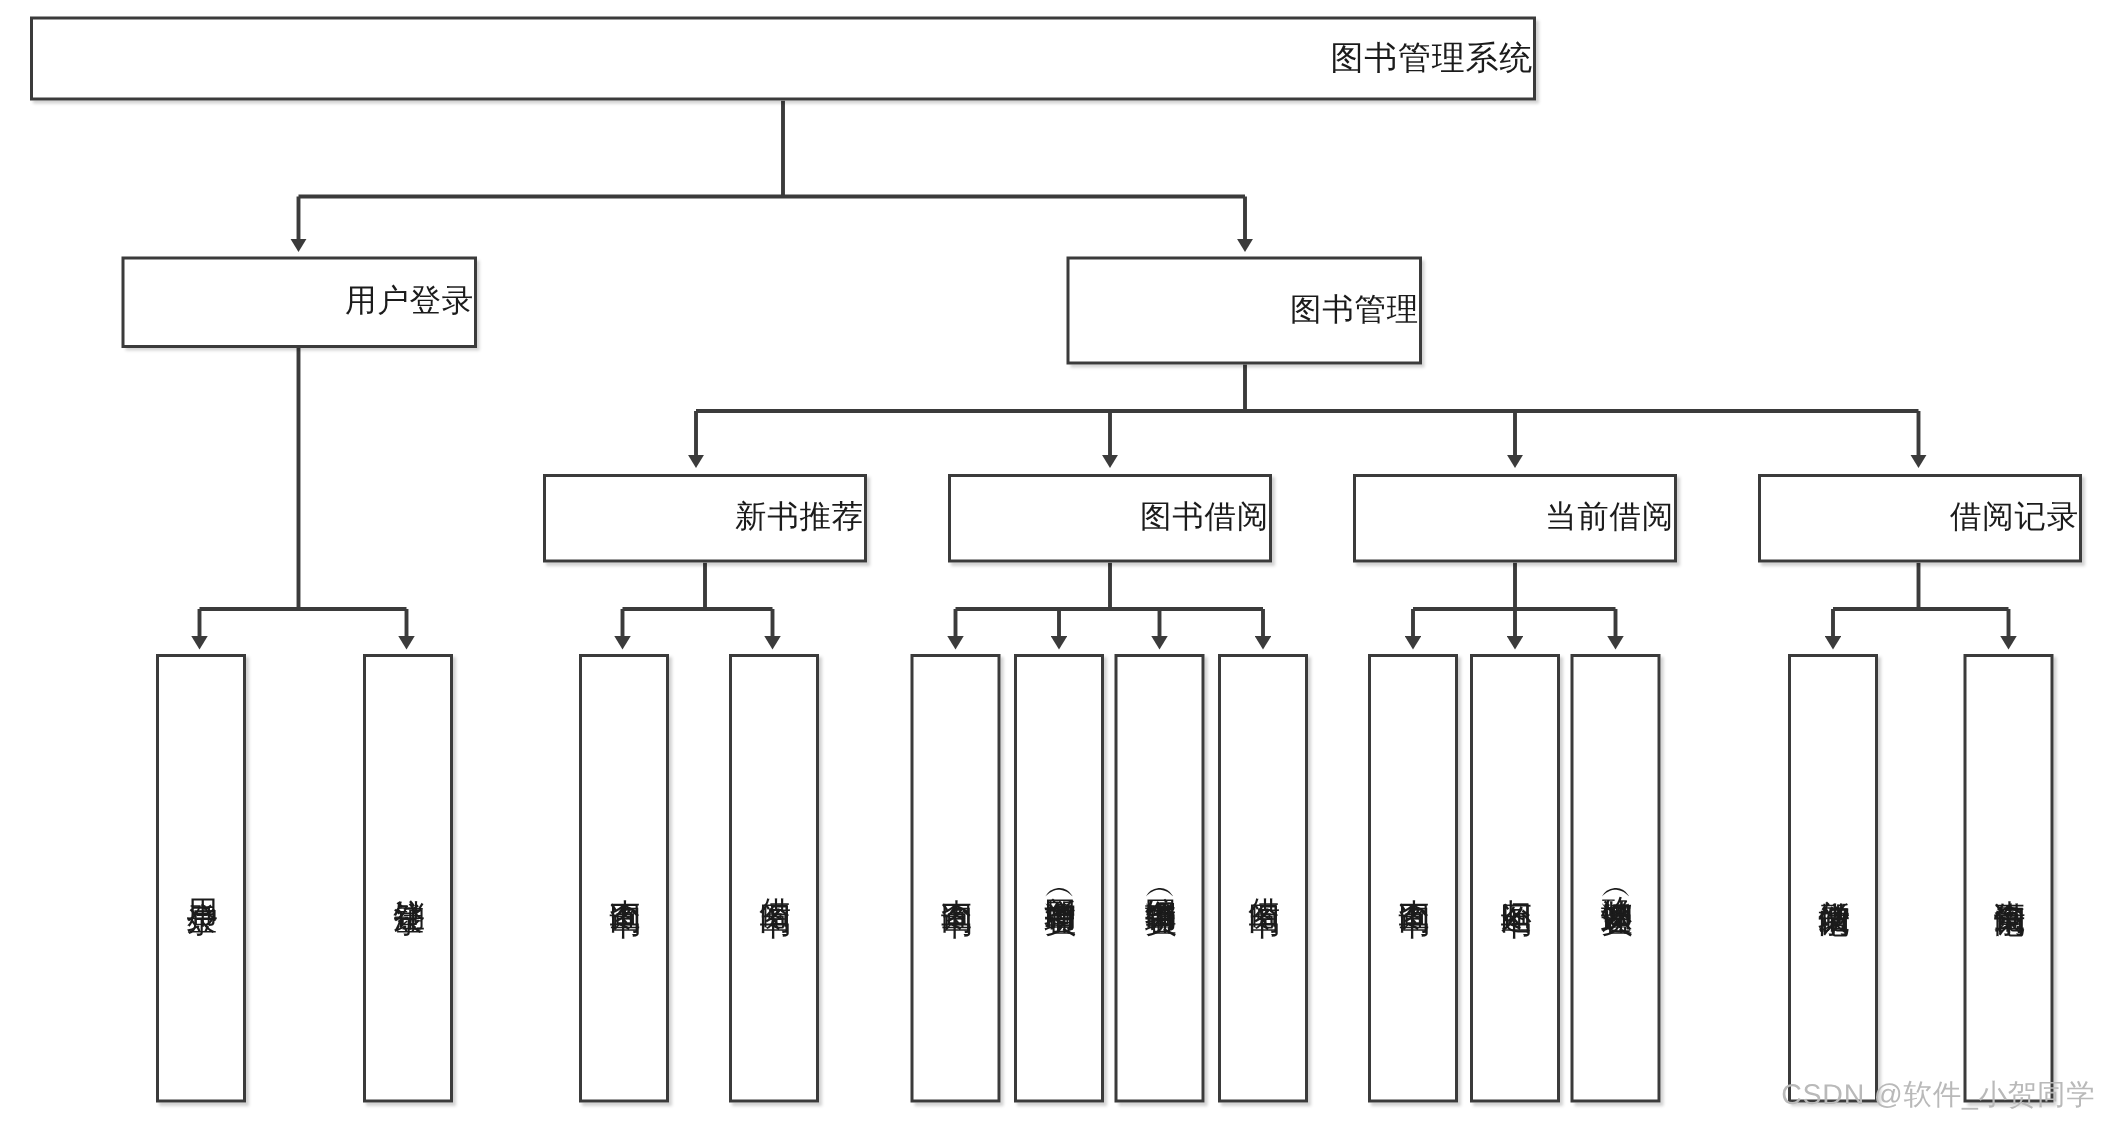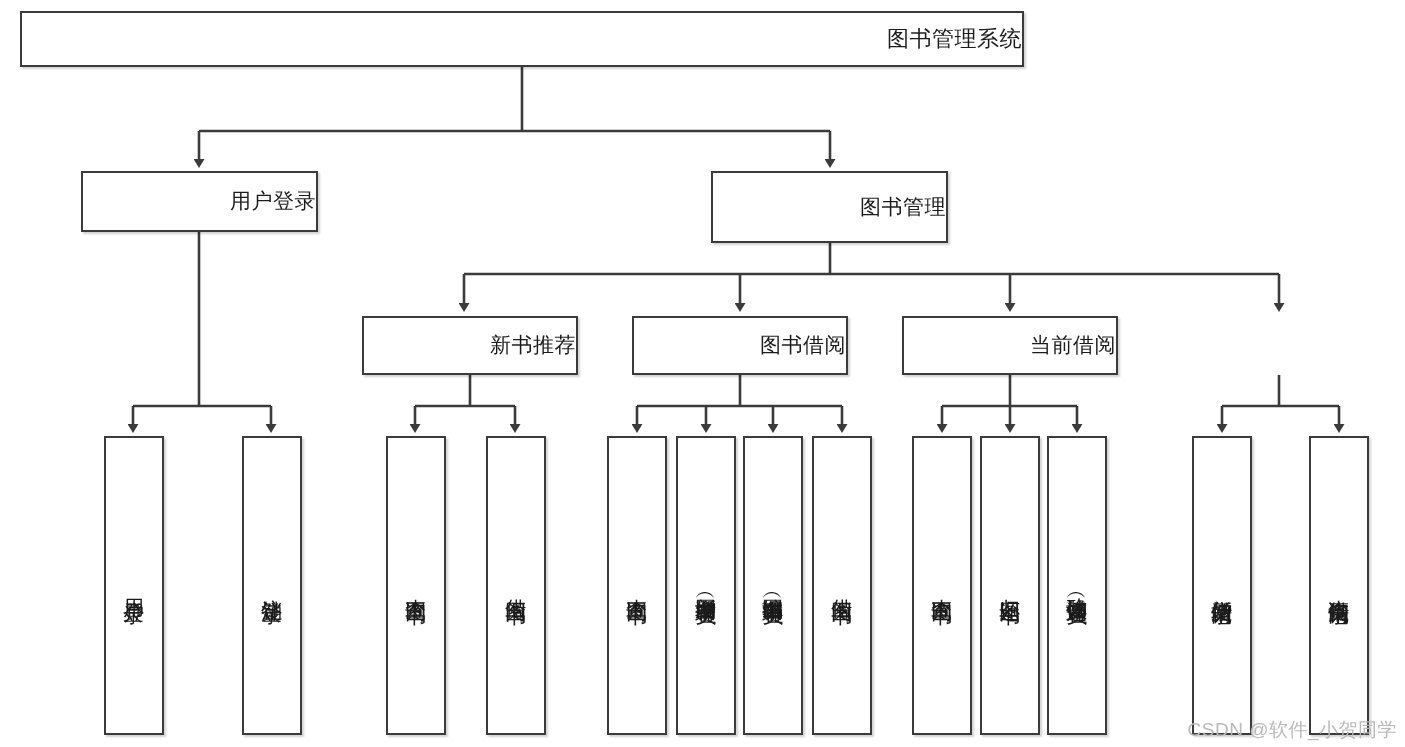--- a/index.html
+++ b/index.html
@@ -145,20 +145,23 @@
 
   <div class="node node-l3" style="left:362px; top:316px; width:216px; height:59px;">
     <span class="node-label">新书推荐</span>
   </div>
   <div class="node node-l3" style="left:632px; top:316px; width:216px; height:59px;padding-left:24px;">
     <span class="node-label">图书借阅</span>
   </div>
   <div class="node node-l3" style="left:902px; top:316px; width:216px; height:59px;">
     <span class="node-label">当前借阅</span>
   </div>
+  <div class="node node-l3" style="left:1172px; top:316px; width:216px; height:59px;">
+    <span class="node-label">借阅记录</span>
+  </div>
 
   <div class="node node-leaf" style="left:104px; top:436px; width:60px; height:299px;">
     <span class="node-label">用户登录</span>
   </div>
   <div class="node node-leaf" style="left:242px; top:436px; width:60px; height:299px;">
     <span class="node-label">注销登录</span>
   </div>
 
   <div class="node node-leaf" style="left:386px; top:436px; width:60px; height:299px;">
     <span class="node-label">查询图书</span>

